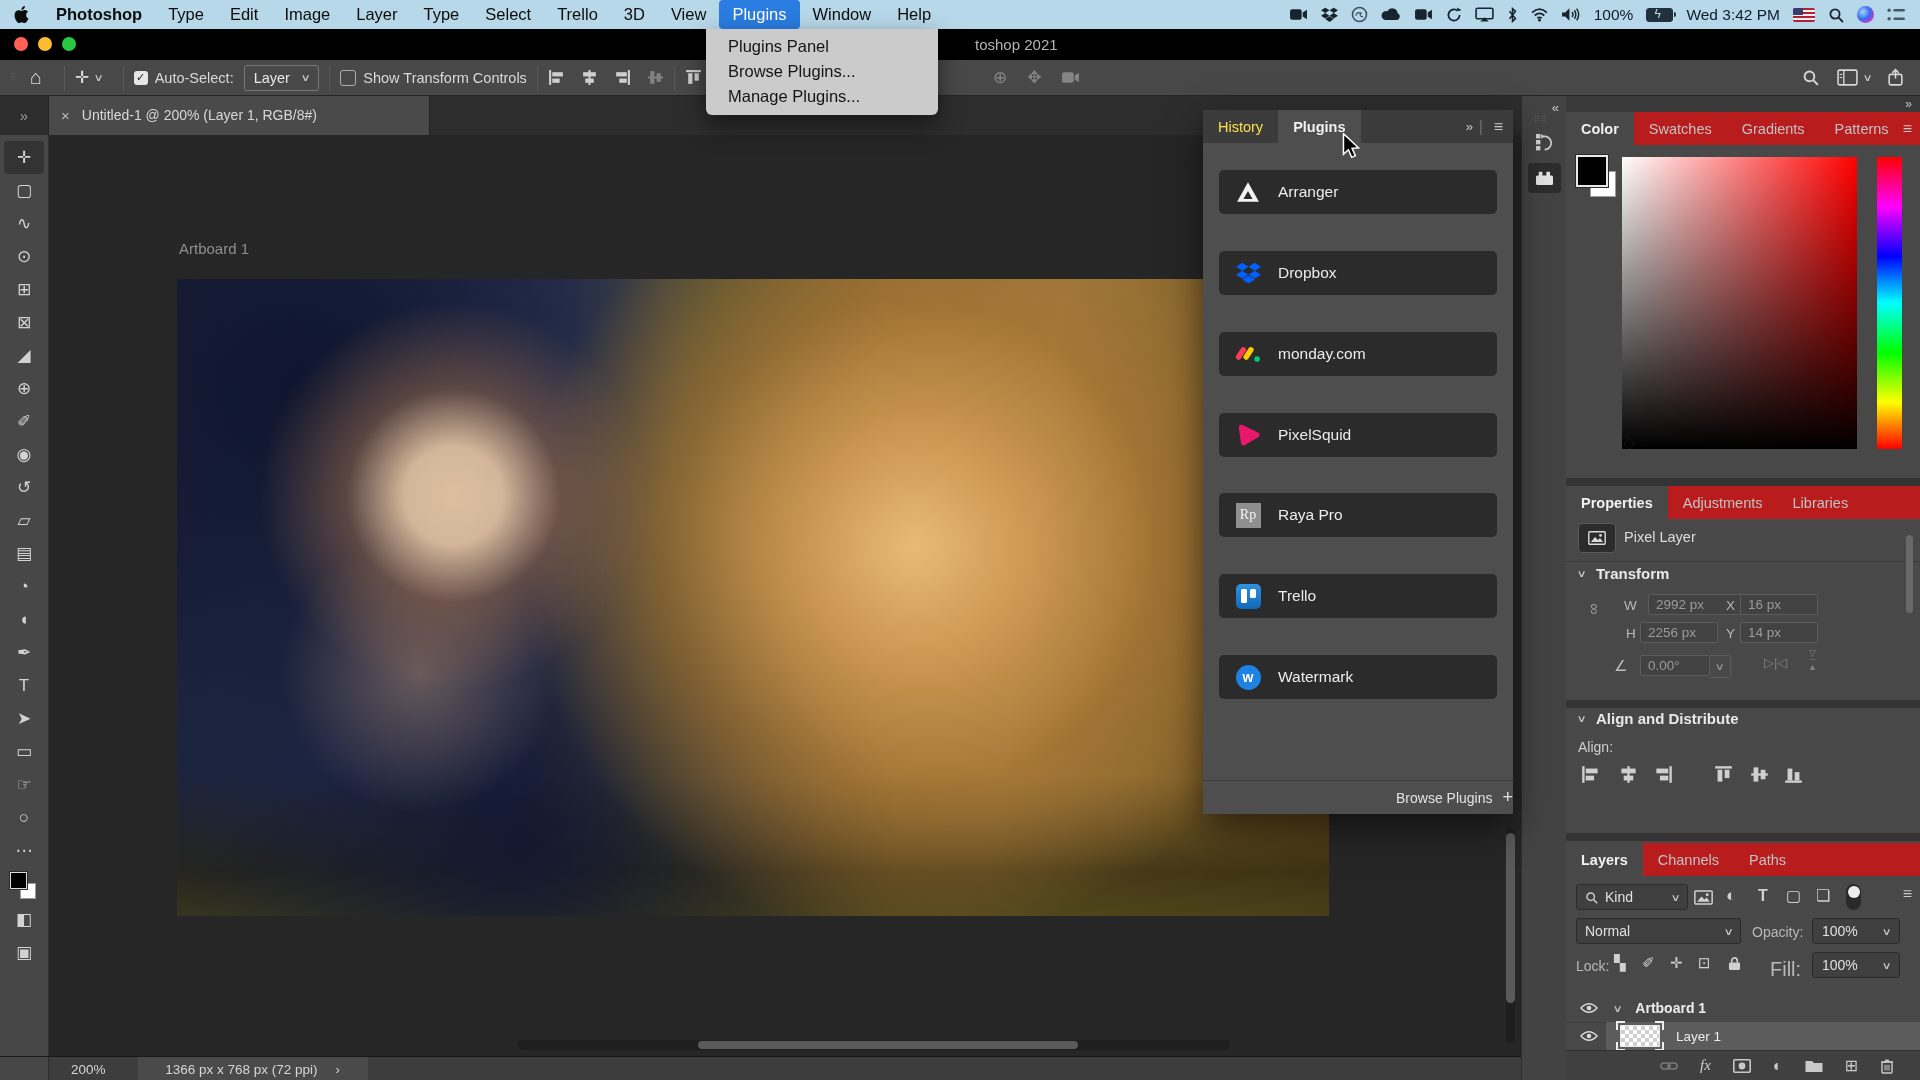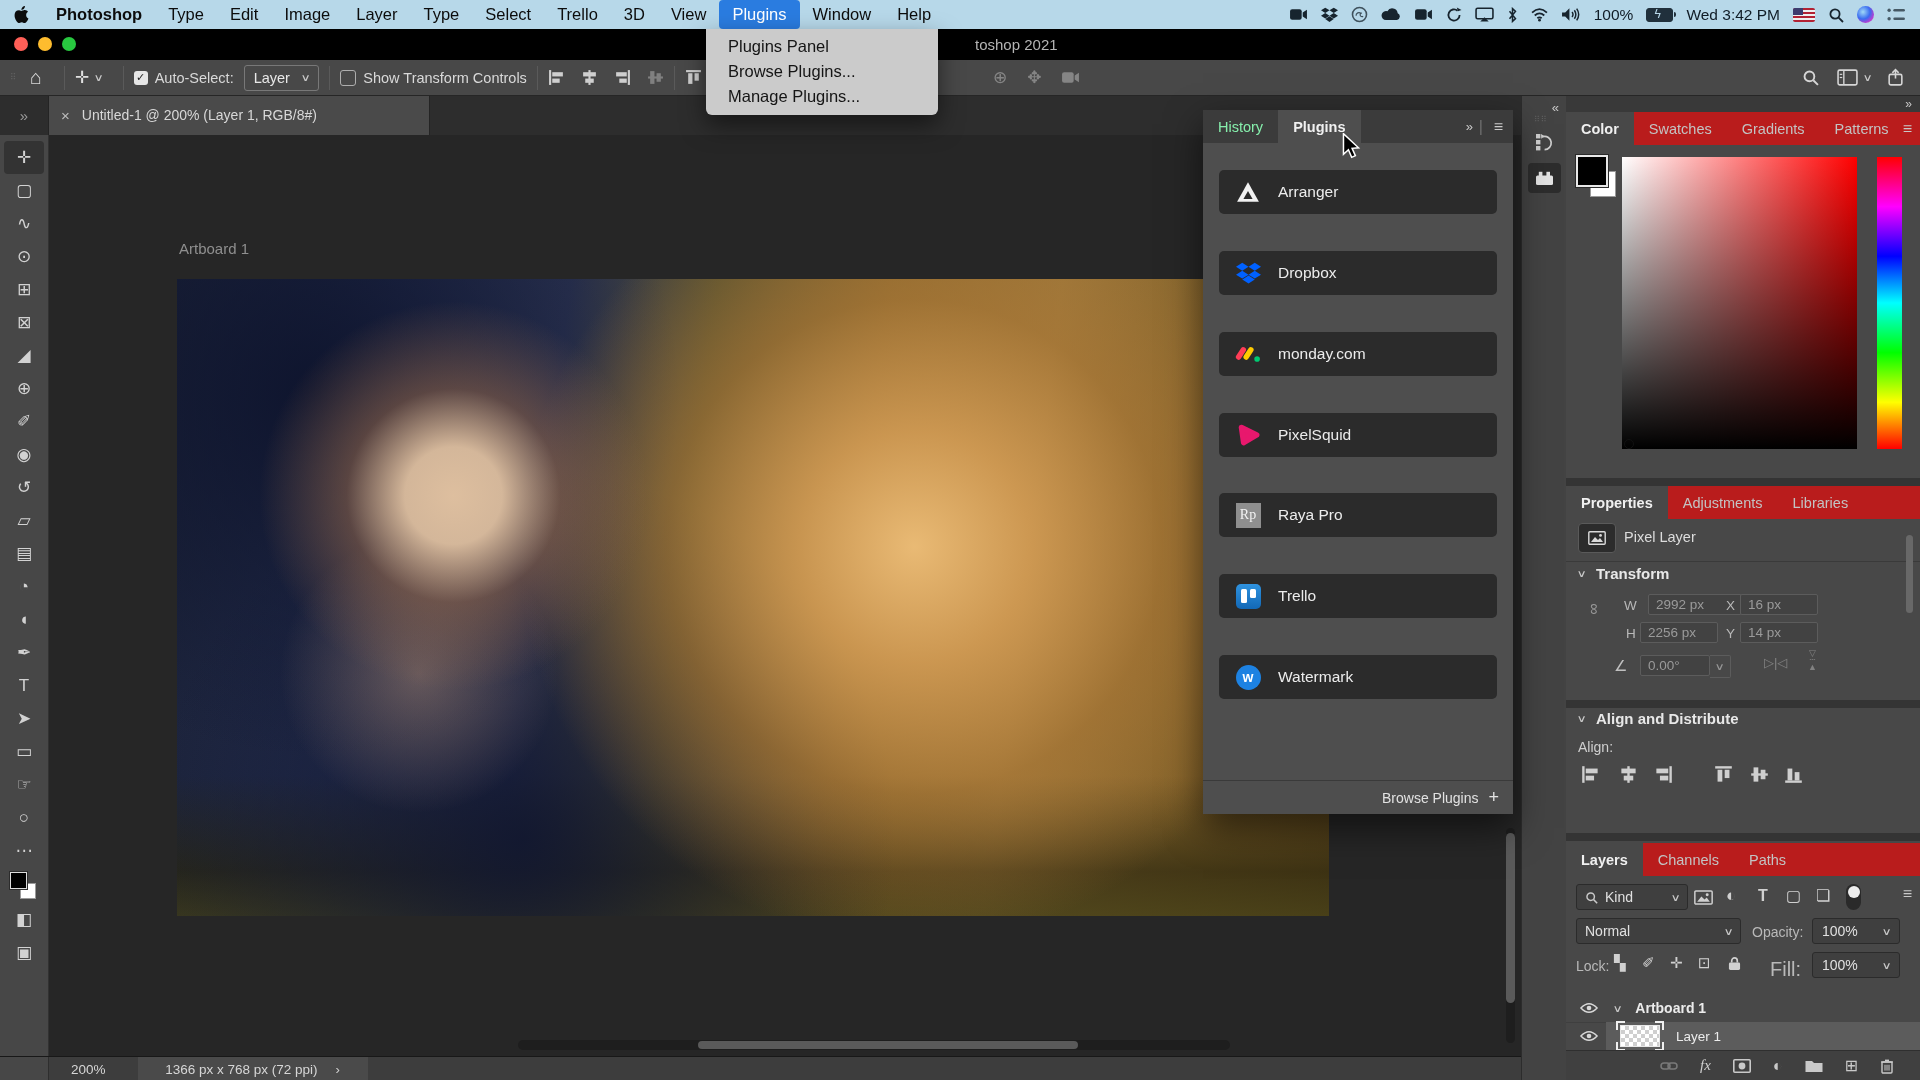--- a/index.html
+++ b/index.html
@@ -74,27 +74,27 @@
   .statusbar .dimbox{margin-left:32px;width:230px;height:24px;background:#4a4a4a;display:flex;align-items:center;justify-content:center;gap:18px;font-size:13.5px;color:#d6d6d6;}
   .statusbar .arr{color:#cfcfcf;font-size:13px;}
 
   
   .ddmenu{top:29px;width:232px;background:#cbcbcb;border-radius:0 0 6px 6px;box-shadow:0 10px 24px rgba(0,0,0,.5);padding:5px 0 6px;z-index:50;}
   .dditem{height:25px;display:flex;align-items:center;padding-left:22px;font-size:16.5px;color:#151515;}
 
   
   .pluginspanel{left:1203px;top:110px;width:310px;height:704px;background:#4e4e4e;box-shadow:0 14px 34px rgba(0,0,0,.55);z-index:20;}
   .pphead{position:absolute;left:0;top:0;width:310px;height:33px;background:#3b3b3b;display:flex;}
-  .pptab{height:33px;display:flex;align-items:center;padding:0 15px;font-size:14.5px;color:#86efac;}
+  .pptab{height:33px;display:flex;align-items:center;padding:0 15px;font-size:14.5px;color:#fde047;}
   .pptab.active{background:#4e4e4e;color:#f0f0f0;font-weight:bold;}
   .pphead .hic{position:absolute;top:0;height:33px;display:flex;align-items:center;color:#c9c9c9;}
   .pcard{position:absolute;left:16px;width:278px;height:44px;background:#2b2b2b;border-radius:5px;display:flex;align-items:center;}
   .plogo{width:26px;height:26px;margin-left:16px;display:flex;align-items:center;justify-content:center;flex:none;}
   .pname{margin-left:17px;font-size:15.5px;color:#ececec;}
-  .ppfoot{position:absolute;left:0;bottom:0;width:310px;height:34px;border-top:1px solid #3a3a3a;display:flex;align-items:center;justify-content:flex-end;gap:10px;padding-right:14px;box-sizing:border-box;margin-top:16px;}
+  .ppfoot{position:absolute;left:0;bottom:0;width:310px;height:34px;border-top:1px solid #3a3a3a;display:flex;align-items:center;justify-content:flex-end;gap:10px;box-sizing:border-box;margin-top:16px;}
   .ppfoot .bl{font-size:14px;color:#e2e2e2;}
   .ppfoot .plus{font-size:18px;color:#e2e2e2;}
   .trello{width:25px;height:25px;border-radius:5px;background:linear-gradient(180deg,#2f93e0,#1268b6);position:relative;}
   .trello span{position:absolute;top:5px;width:6px;background:#fff;border-radius:1.5px;}
   .trello .c1{left:5px;height:14px;}
   .trello .c2{left:14px;height:9px;}
   .wmark{width:25px;height:25px;border-radius:50%;background:#1d82e2;color:#fff;font-weight:bold;font-size:14px;display:flex;align-items:center;justify-content:center;}
   .rayap{width:25px;height:25px;background:#8f8f8f;color:#f3f3f3;font-family:"Liberation Serif","DejaVu Serif",serif;font-size:14px;display:flex;align-items:center;justify-content:center;}
 
   

